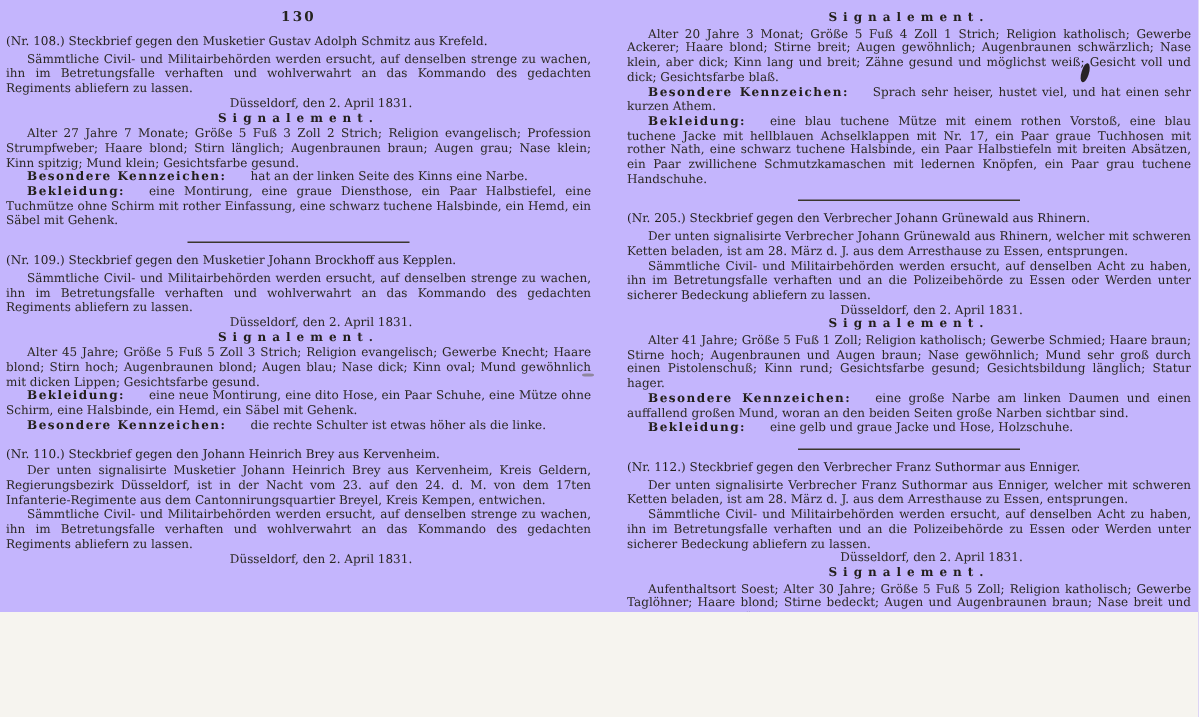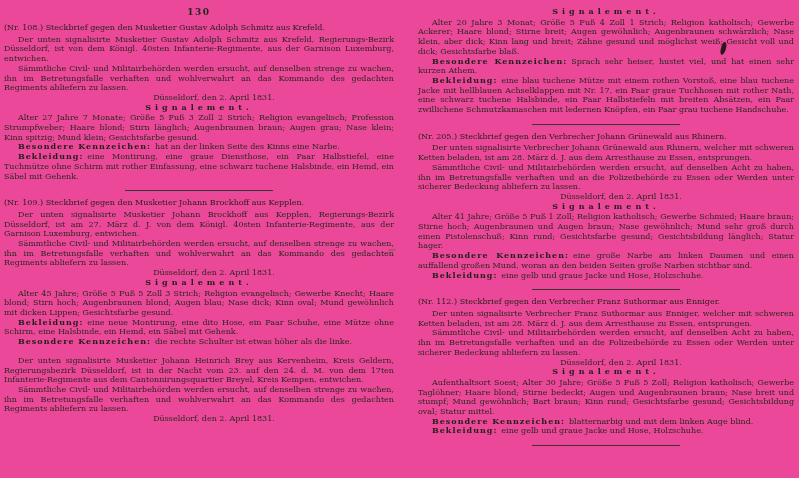--- a/index.html
+++ b/index.html
@@ -1,39 +1,39 @@
 <!DOCTYPE html>
 <html><head>
 <meta charset="utf-8">
 <style>
   html,body{margin:0;padding:0;background:#f6f4ef;}
   .spread{
-    position:relative;width:799px;height:478px;overflow:hidden;
-    background:#ec4899;
+    position:relative;width:799px;height:408px;overflow:hidden;
+    background:#c4b5fd;
     font-family:"DejaVu Serif","Liberation Serif",serif;
     color:#2b2822;
     -webkit-font-smoothing:antialiased;
   }
   .page{position:absolute;top:0;box-sizing:border-box;}
   .page-left{left:0;width:400px;padding:7px 6px 0 4px;}
   .page-right{left:400px;width:399px;padding:7px 5px 0 18px;}
   .page-number{
     text-align:center;font-size:9px;font-weight:bold;letter-spacing:1.5px;
     margin-bottom:6px;color:#262420;
   }
   p{margin:0;font-size:8px;line-height:9.7px;text-align:justify;}
   .entry{margin-bottom:9px;}
   .heading{font-weight:normal;margin-bottom:2px;color:#221f1a;}
   .indent{text-indent:14px;}
   .dateline{text-align:center;text-indent:30px;}
   .sig-head{
     text-align:center;text-indent:0;font-weight:bold;
     letter-spacing:4px;margin:0 0 1px 0;color:#221f1a;
   }
-  .lead{font-weight:bold;letter-spacing:1px;margin-right:4px;color:#221f1a;}
+  .lead{font-weight:bold;letter-spacing:1px;margin-right:16px;color:#221f1a;}
   .rule{
     width:148px;height:0;border-top:1.5px solid #3a362e;
     margin:4px auto 7px auto;
   }
   
   .ink-smudge{
     position:absolute;left:721px;top:42px;width:5px;height:13px;
     background:#17130d;border-radius:45% 60% 50% 55%;
     transform:rotate(18deg);opacity:.9;
   }
@@ -45,43 +45,42 @@
 </head>
 <body>
 
 <div class="spread">
 
   <section class="page page-left">
     <div class="page-number">130</div>
 
     <article class="entry">
       <p class="heading">(Nr. 108.) Steckbrief gegen den Musketier Gustav Adolph Schmitz aus Krefeld.</p>
-      <p class="indent">Der unten signalisirte Musketier Gustav Adolph Schmitz aus Krefeld, Regierungs-Bezirk Düsseldorf, ist von dem Königl. 40sten Infanterie-Regimente, aus der Garnison Luxemburg, entwichen.</p>
       <p class="indent">Sämmtliche Civil- und Militairbehörden werden ersucht, auf denselben strenge zu wachen, ihn im Betretungsfalle verhaften und wohlverwahrt an das Kommando des gedachten Regiments abliefern zu lassen.</p>
       <p class="dateline">Düsseldorf, den 2. April 1831.</p>
       <p class="sig-head">Signalement.</p>
       <p class="indent">Alter 27 Jahre 7 Monate; Größe 5 Fuß 3 Zoll 2 Strich; Religion evangelisch; Profession Strumpfweber; Haare blond; Stirn länglich; Augenbraunen braun; Augen grau; Nase klein; Kinn spitzig; Mund klein; Gesichtsfarbe gesund.</p>
       <p class="indent"><span class="lead">Besondere Kennzeichen:</span><span>hat an der linken Seite des Kinns eine Narbe.</span></p>
       <p class="indent"><span class="lead">Bekleidung:</span><span>eine Montirung, eine graue Diensthose, ein Paar Halbstiefel, eine Tuchmütze ohne Schirm mit rother Einfassung, eine schwarz tuchene Halsbinde, ein Hemd, ein Säbel mit Gehenk.</span></p>
     </article>
 
     <div class="rule"></div>
 
     <article class="entry">
       <p class="heading">(Nr. 109.) Steckbrief gegen den Musketier Johann Brockhoff aus Kepplen.</p>
-      <p class="indent">Der unten signalisirte Musketier Johann Brockhoff aus Kepplen, Regierungs-Bezirk Düsseldorf, ist am 27. März d. J. von dem Königl. 40sten Infanterie-Regimente, aus der Garnison Luxemburg, entwichen.</p>
       <p class="indent">Sämmtliche Civil- und Militairbehörden werden ersucht, auf denselben strenge zu wachen, ihn im Betretungsfalle verhaften und wohlverwahrt an das Kommando des gedachten Regiments abliefern zu lassen.</p>
       <p class="dateline">Düsseldorf, den 2. April 1831.</p>
       <p class="sig-head">Signalement.</p>
       <p class="indent">Alter 45 Jahre; Größe 5 Fuß 5 Zoll 3 Strich; Religion evangelisch; Gewerbe Knecht; Haare blond; Stirn hoch; Augenbraunen blond; Augen blau; Nase dick; Kinn oval; Mund gewöhnlich mit dicken Lippen; Gesichtsfarbe gesund.</p>
       <p class="indent"><span class="lead">Bekleidung:</span><span>eine neue Montirung, eine dito Hose, ein Paar Schuhe, eine Mütze ohne Schirm, eine Halsbinde, ein Hemd, ein Säbel mit Gehenk.</span></p>
       <p class="indent"><span class="lead">Besondere Kennzeichen:</span><span>die rechte Schulter ist etwas höher als die linke.</span></p>
     </article>
 
     <article class="entry">
+      <p class="heading">(Nr. 110.) Steckbrief gegen den Johann Heinrich Brey aus Kervenheim.</p>
       <p class="indent">Der unten signalisirte Musketier Johann Heinrich Brey aus Kervenheim, Kreis Geldern, Regierungsbezirk Düsseldorf, ist in der Nacht vom 23. auf den 24. d. M. von dem 17ten Infanterie-Regimente aus dem Cantonnirungsquartier Breyel, Kreis Kempen, entwichen.</p>
       <p class="indent">Sämmtliche Civil- und Militairbehörden werden ersucht, auf denselben strenge zu wachen, ihn im Betretungsfalle verhaften und wohlverwahrt an das Kommando des gedachten Regiments abliefern zu lassen.</p>
       <p class="dateline">Düsseldorf, den 2. April 1831.</p>
     </article>
   </section>
 
   <section class="page page-right">
 
     <article class="entry">
       <p class="sig-head">Signalement.</p>

